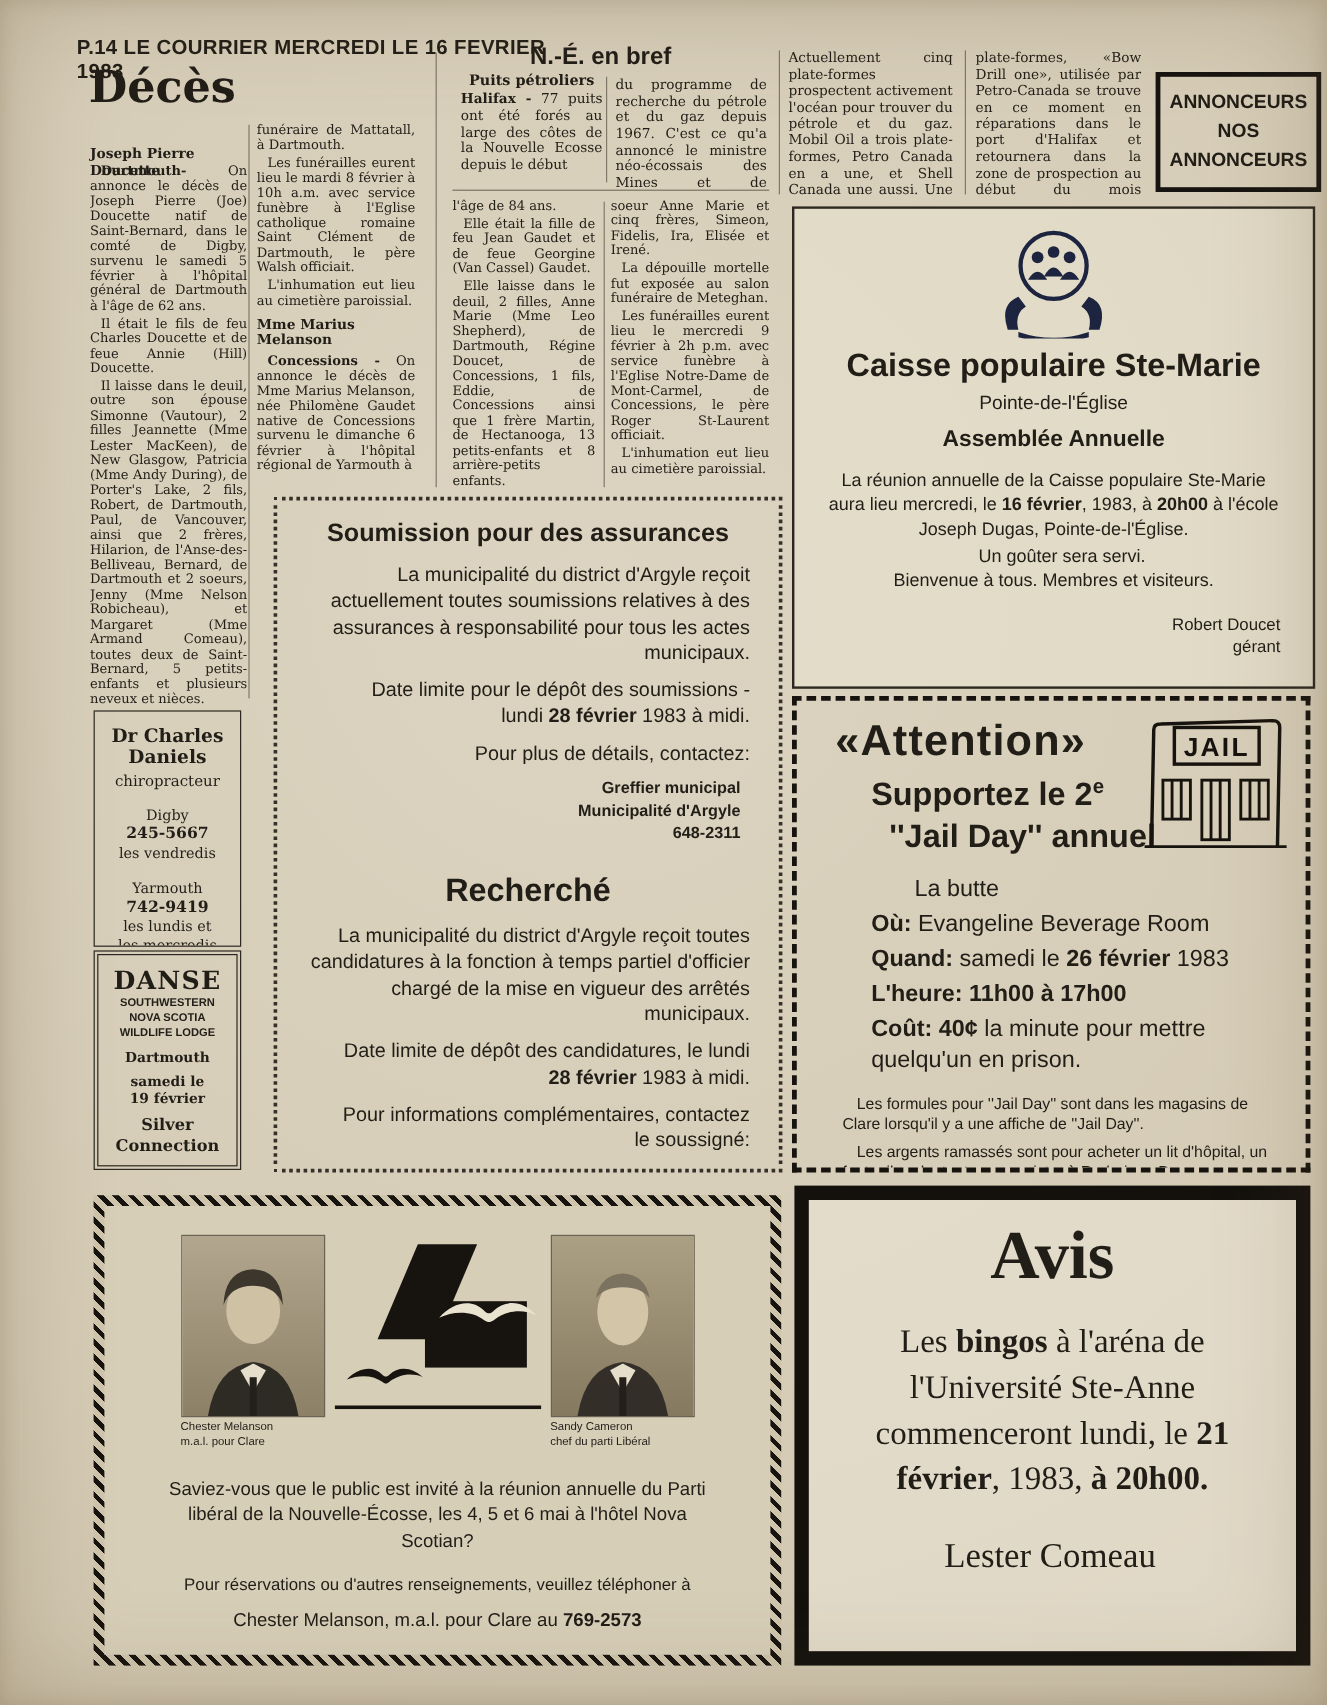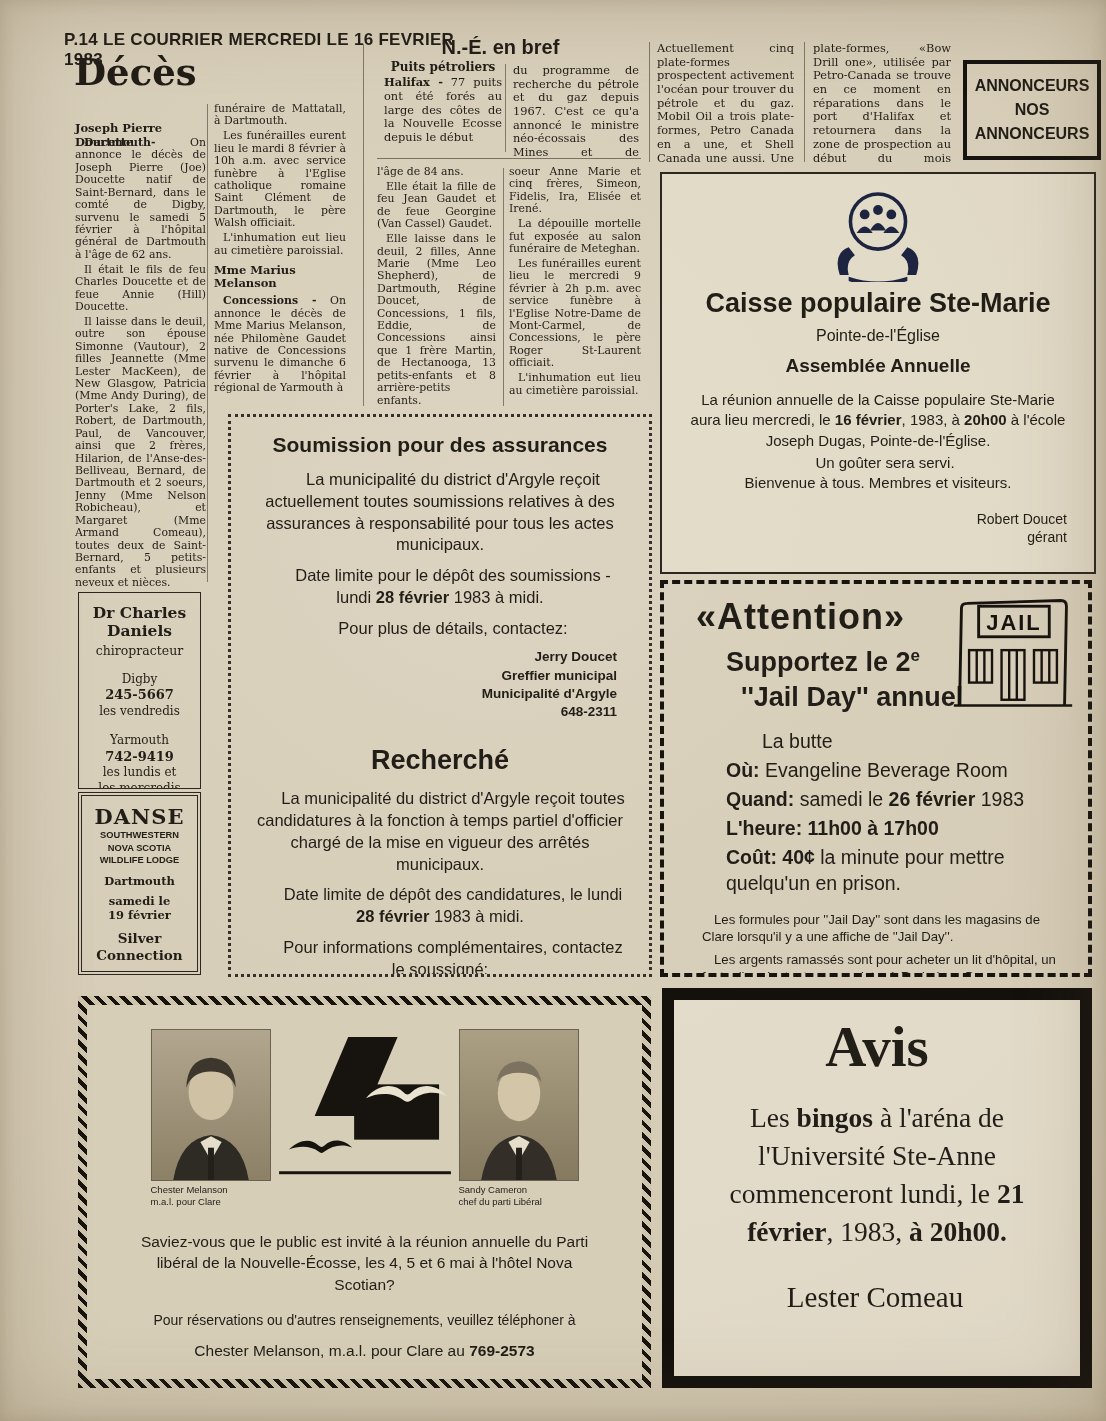--- a/index.html
+++ b/index.html
@@ -45,21 +45,21 @@
   .caisse-heading{font-size:19px;font-weight:bold;margin-top:10px}
   .caisse-body{text-align:center;font-size:15px;line-height:1.35;margin:13px 27px 14px}
   .caisse-body p{margin:0}
   .caisse-body p.ind{text-indent:14px;margin-top:2px}
   .caisse-sig{text-align:right;margin:17px 27px 0;font-size:14px;line-height:1.3}
 
   
   #notices{border:3px dotted #35302a;padding:14px 24px;font-family:"Liberation Sans",sans-serif;overflow:hidden}
   .notice-title{text-align:center;font-weight:bold;font-size:21px;margin:2px 0 12px}
   .notice-title.big{font-size:27px;margin-top:24px}
-  .notice p{font-size:16.5px;line-height:1.32;text-indent:26px;margin:0 0 9px;text-align:center}
+  .notice p{font-size:16.5px;line-height:1.32;text-indent:26px;margin:0 0 9px;text-align:right}
   .contact{text-align:right;font-size:13.5px;font-weight:bold;line-height:1.35;margin:8px 8px 2px 0}
 
   
   #attention{border:4px dashed #17130e;padding:12px 22px;font-family:"Liberation Sans",sans-serif;position:relative;overflow:hidden}
   .att-headline{font-size:36px;font-weight:bold;letter-spacing:1px;margin-left:10px}
   .att-line2{font-size:27px;font-weight:bold;margin:8px 0 0 40px}
   .att-line2 sup{font-size:17px}
   .att-line3{font-size:27px;font-weight:bold;margin:4px 0 0 55px}
   .att-info{font-size:19.5px;line-height:1.33;margin:16px 0 0 40px}
   .att-info .row{margin-top:3px}
@@ -216,21 +216,20 @@
     </div>
   </div>
 
   <div id="notices" class="abs" style="left:228px;top:414px;width:424px;height:563px;box-sizing:border-box">
     <div class="notice">
       <div class="notice-title">Soumission pour des assurances</div>
       <p>La municipalité du district d'Argyle reçoit actuellement toutes soumissions relatives à des assurances à responsabilité pour tous les actes municipaux.</p>
       <p><span>Date limite pour le dépôt des soumissions - lundi </span><b>28 février</b><span> 1983 à midi.</span></p>
       <p>Pour plus de détails, contactez:</p>
       <div class="contact">
-        <div>Jerry Doucet</div>
         <div>Greffier municipal</div>
         <div>Municipalité d'Argyle</div>
         <div>648-2311</div>
       </div>
     </div>
     <div class="notice">
       <div class="notice-title big">Recherché</div>
       <p>La municipalité du district d'Argyle reçoit toutes candidatures à la fonction à temps partiel d'officier chargé de la mise en vigueur des arrêtés municipaux.</p>
       <p><span>Date limite de dépôt des candidatures, le lundi </span><b>28 février</b><span> 1983 à midi.</span></p>
       <p>Pour informations complémentaires, contactez le soussigné:</p>

